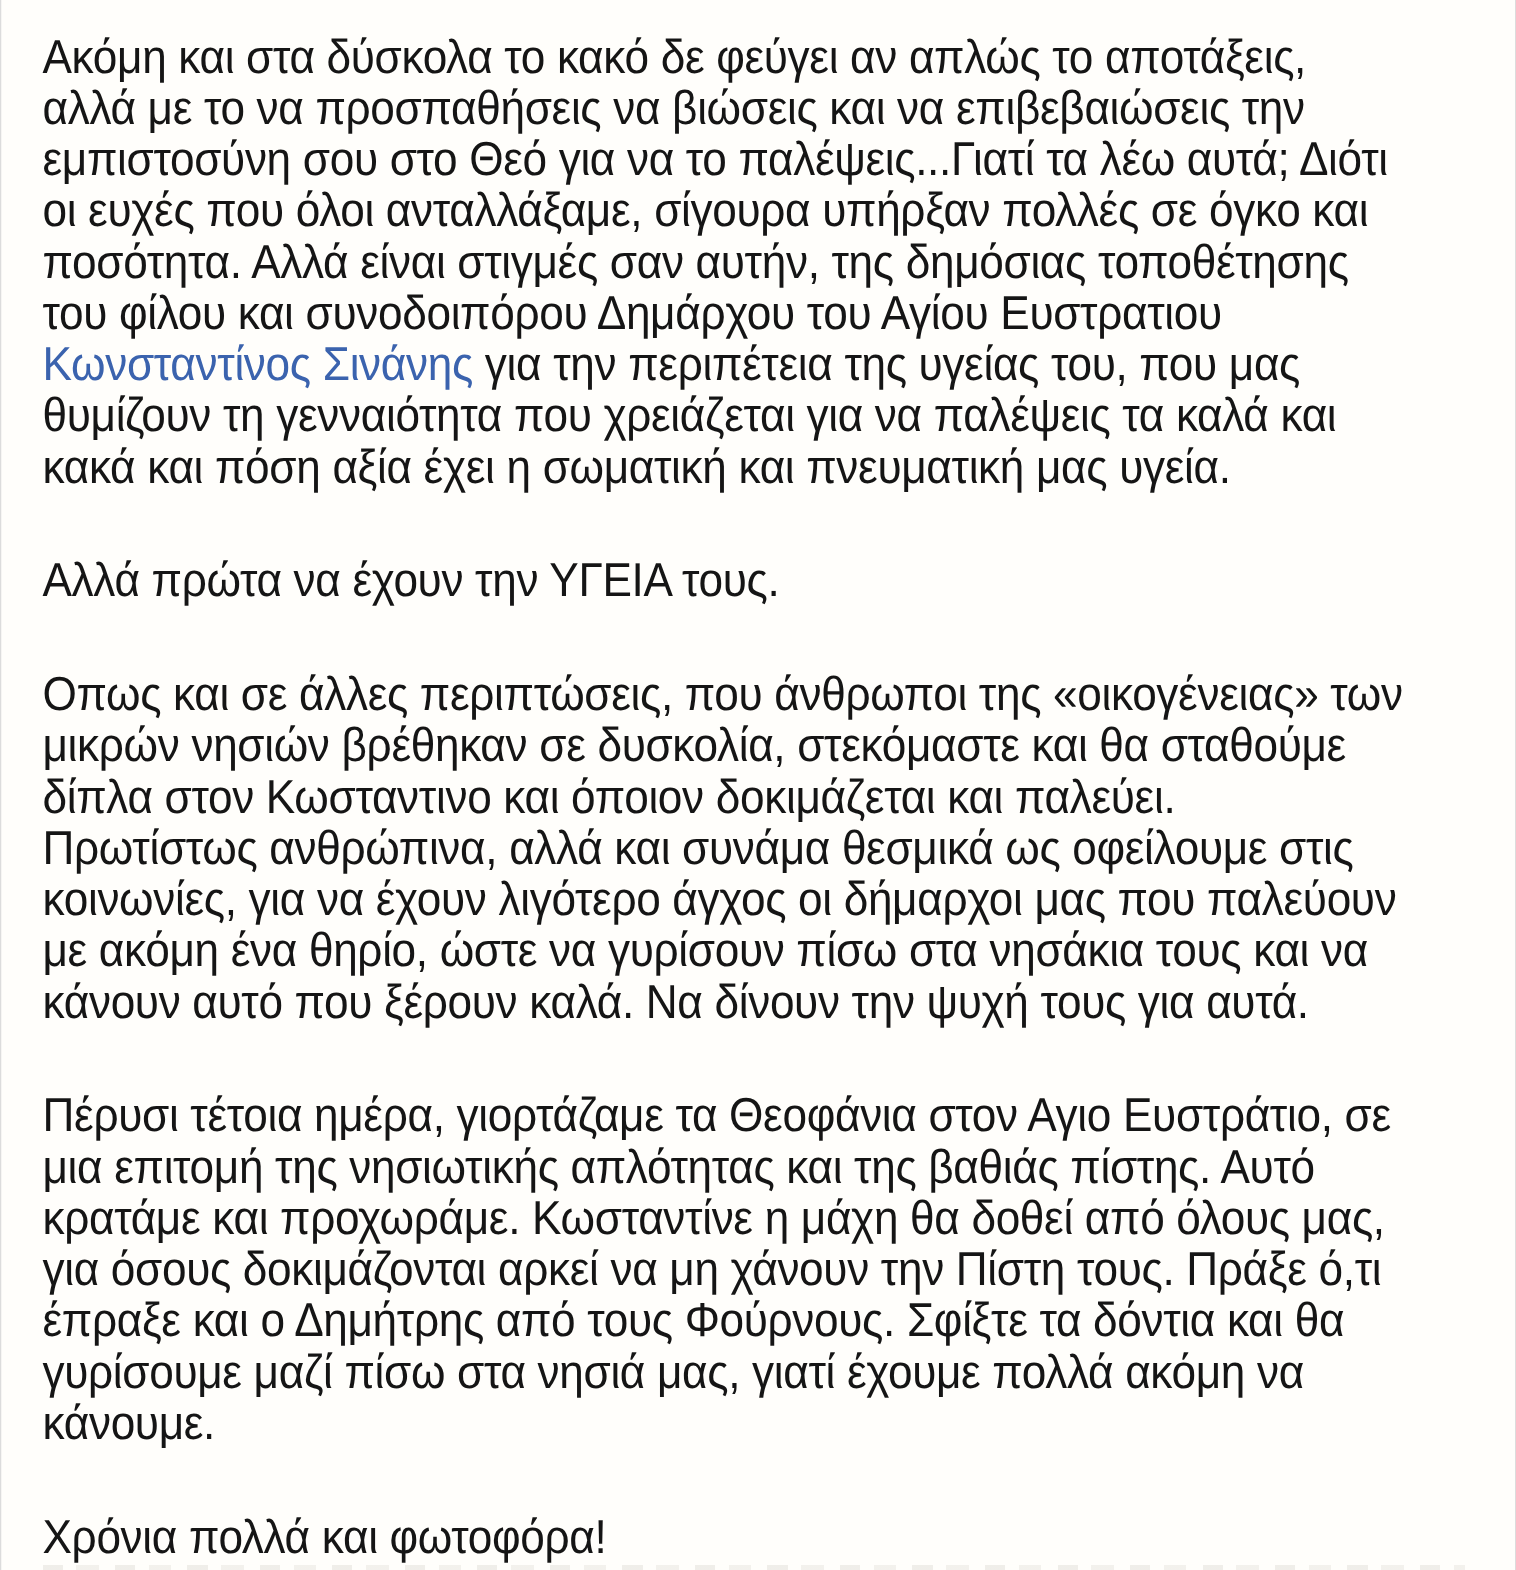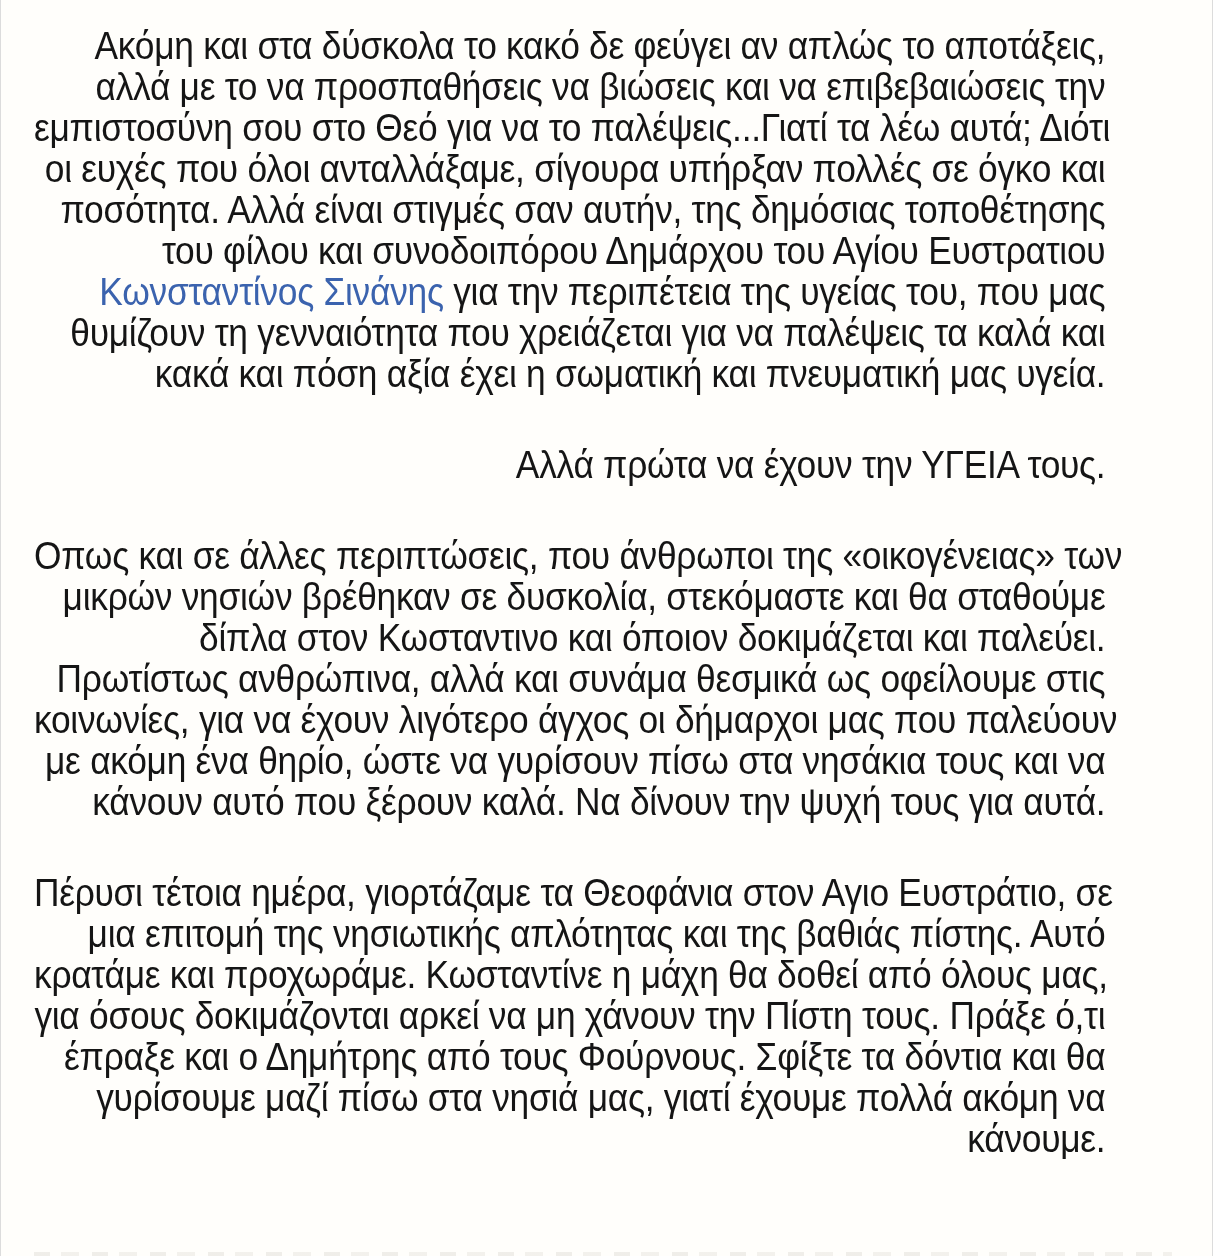--- a/index.html
+++ b/index.html
@@ -26,21 +26,21 @@
     overflow: hidden;
   }
   .post-body {
     padding: 26px 26px 0 33px;
     font-family: "Liberation Sans", sans-serif;
     font-size: 38px;
     line-height: 41px;
     color: var(--text);
     letter-spacing: -0.3px;
   }
-  .para { margin: 0 0 50px 0; text-align: right; }
+  .para { margin: 0 0 50px 0; }
   .line {
     white-space: nowrap;
     transform: scaleX(0.93);
     transform-origin: 0 0;
     height: 41px;
   }
   .link {
     color: var(--link);
     cursor: pointer;
   }
@@ -91,15 +91,18 @@
       </div>
       <div class="para">
         <div class="line"><span>Πέρυσι τέτοια ημέρα, γιορτάζαμε τα Θεοφάνια στον Αγιο Ευστράτιο, σε</span></div>
         <div class="line"><span>μια επιτομή της νησιωτικής απλότητας και της βαθιάς πίστης. Αυτό</span></div>
         <div class="line"><span>κρατάμε και προχωράμε. Κωσταντίνε η μάχη θα δοθεί από όλους μας,</span></div>
         <div class="line"><span>για όσους δοκιμάζονται αρκεί να μη χάνουν την Πίστη τους. Πράξε ό,τι</span></div>
         <div class="line"><span>έπραξε και ο Δημήτρης από τους Φούρνους. Σφίξτε τα δόντια και θα</span></div>
         <div class="line"><span>γυρίσουμε μαζί πίσω στα νησιά μας, γιατί έχουμε πολλά ακόμη να</span></div>
         <div class="line"><span>κάνουμε.</span></div>
       </div>
+      <div class="para">
+        <div class="line"><span>Χρόνια πολλά και φωτοφόρα!</span></div>
+      </div>
     </main>
   <div class="cutoff-strip"></div>
 </div>
 
 </body></html>

